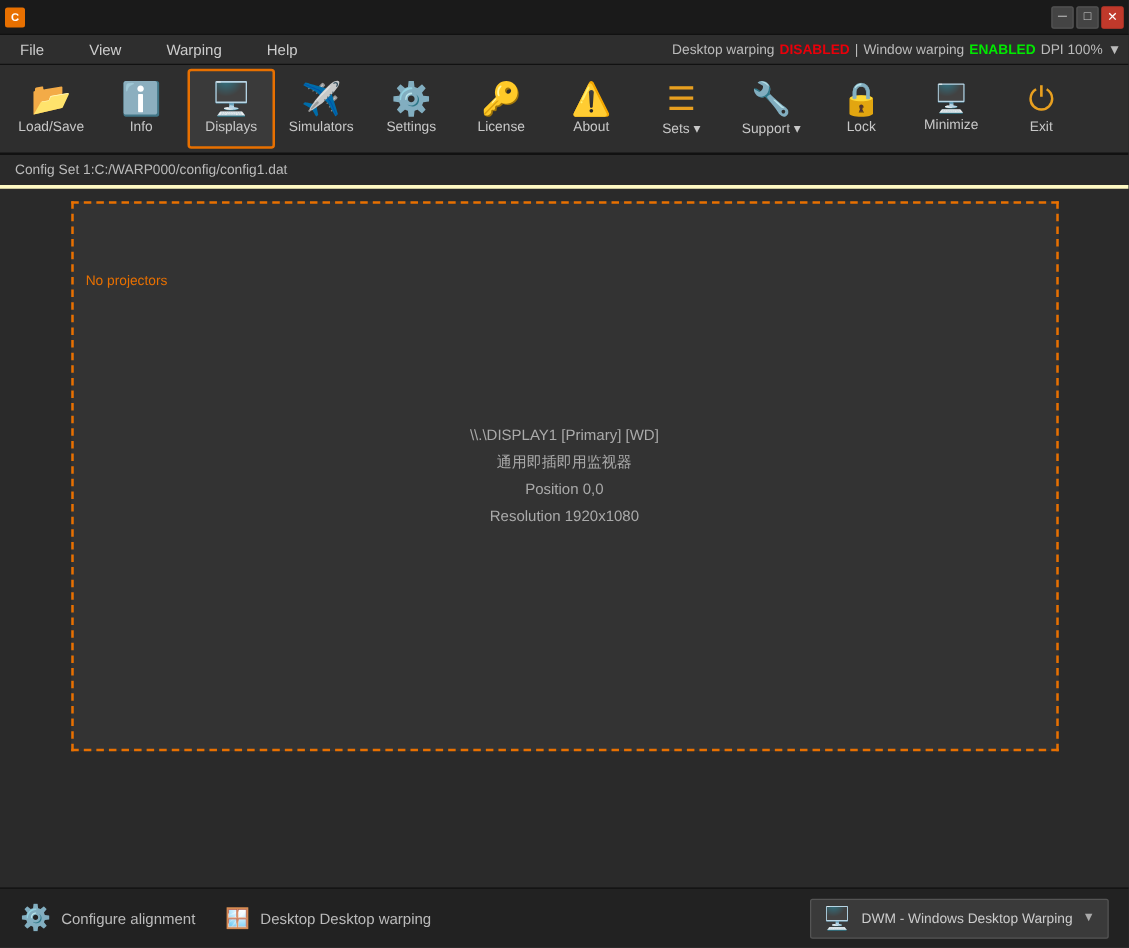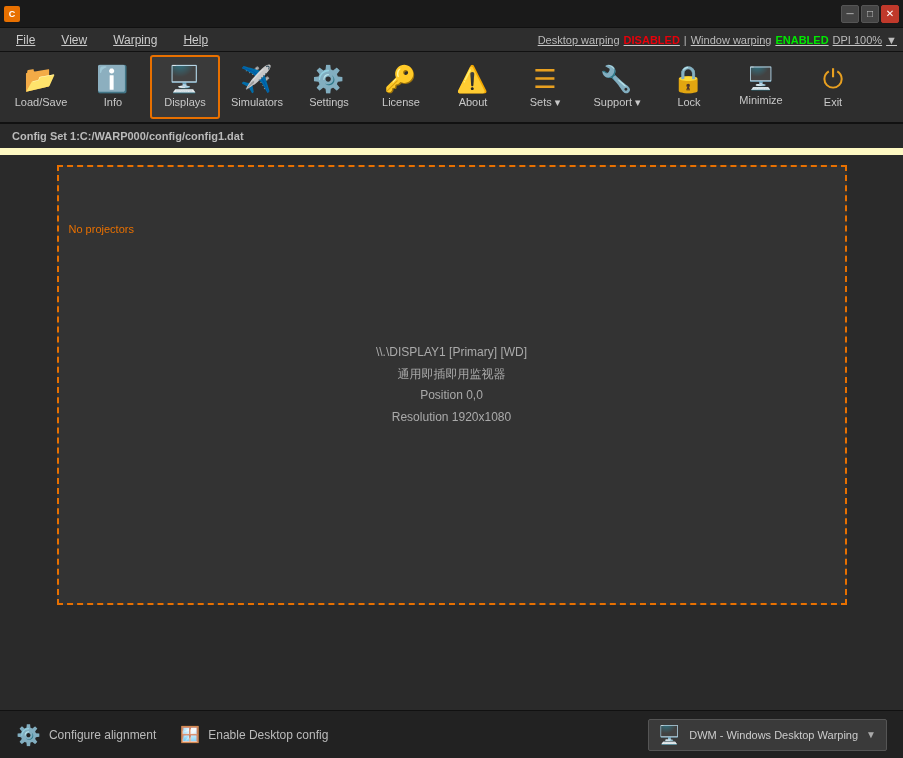--- a/index.html
+++ b/index.html
@@ -54,22 +54,21 @@
     }
     .title-btn.close { background: #c0392b; color: #fff; border-color: #c0392b; }
     
     #menu-bar {
       background: #2e2e2e;
       height: 24px;
       display: flex;
       align-items: center;
       padding: 0 6px;
       border-bottom: 1px solid #111;
-      gap: 6px;
-      text-decoration: underline;
+      gap: 16px;
     }
     .menu-item {
       padding: 2px 10px;
       cursor: pointer;
       font-size: 12px;
       color: #ccc;
       border-radius: 2px;
     }
     .status-disabled { color: #e8000a; font-weight: bold; }
     .status-enabled { color: #00e800; font-weight: bold; }
@@ -109,22 +108,21 @@
       font-size: 11px;
       color: #c8c8c8;
       text-align: center;
     }
     
     #breadcrumb {
       background: #2a2a2a;
       padding: 6px 12px;
       font-size: 11px;
       color: #bbb;
-      border-bottom: 7px solid #fef9c3;
-      font-weight: bold;
+      border-bottom: 3px solid #fef9c3;
     }
     #display-canvas {
       border: 2px dashed #e87000;
       background: #333;
       width: 790px;
       height: 440px;
       position: relative;
     }
     #no-projectors-label {
       position: absolute;
@@ -336,21 +334,21 @@
   <div id="bottom-bar">
     <div id="bottom-left">
 
       <div class="bottom-btn">
         <span class="bb-icon">⚙️</span>
         <span>Configure alignment</span>
       </div>
 
       <div class="bottom-btn">
         <span class="bb-icon" style="font-size:16px;">🪟</span>
-        <span>Enable Desktop config</span>
+        <span>Desktop Desktop warping</span>
       </div>
 
     </div>
 
     <div id="bottom-right">
       <div id="dwm-btn">
         <span class="bb-icon">🖥️</span>
         <span>DWM - Windows Desktop Warping</span>
         <span class="arrow-down">▼</span>
       </div>

